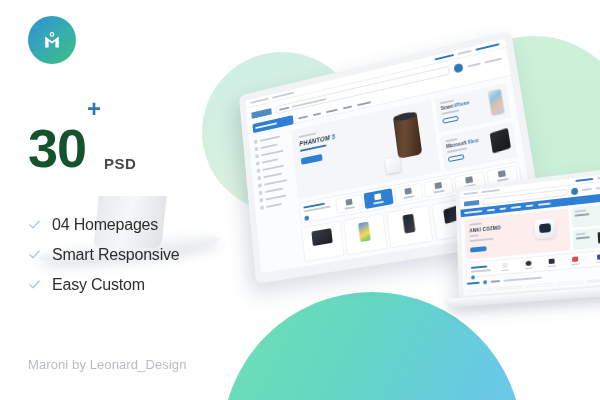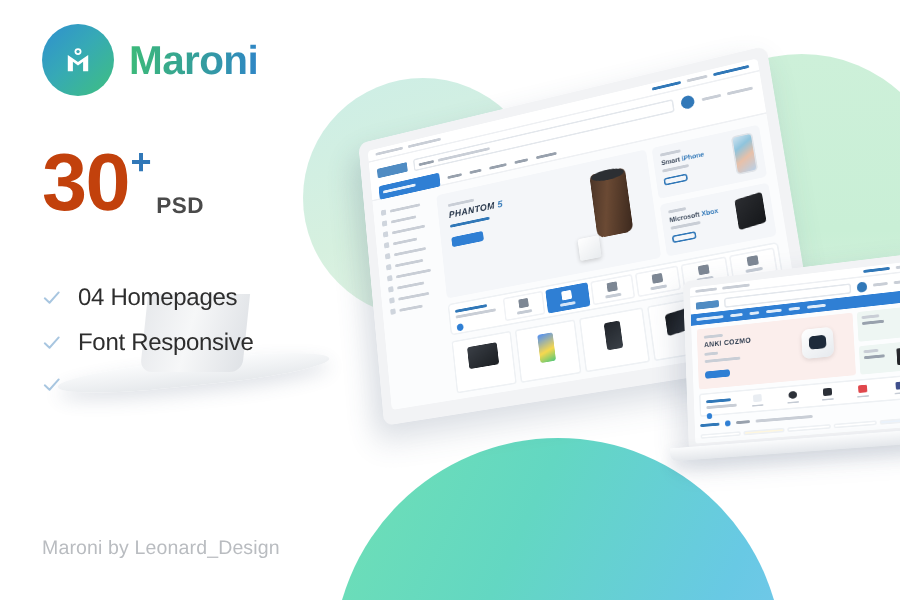--- a/index.html
+++ b/index.html
@@ -48,22 +48,23 @@
     font-size:27px; font-weight:bold; letter-spacing:-0.4px;
     background:linear-gradient(90deg,#3cba7a 0%,#36a394 45%,#2f86c6 100%);
     -webkit-background-clip:text; background-clip:text;
     -webkit-text-fill-color:transparent; color:#38a58c;
   }
 
   #count-block {
     margin-top:34px; display:flex; align-items:flex-start;
   }
   #count-number {
-    font-size:54px; font-weight:bold; color:#c2410c; line-height:0.92;
+    font-size:54px; font-weight:bold; color:#14532d; line-height:0.92;
     letter-spacing:-1px;
+    margin-top:26px;
   }
   #count-plus {
     font-size:24px; font-weight:bold; color:#3178b8;
     margin-left:1px; margin-top:-3px;
   }
   #count-suffix {
     font-size:15px; font-weight:bold; color:#4a4a4a;
     align-self:flex-end; margin-left:3px; margin-bottom:2px;
     letter-spacing:0.4px;
   }
@@ -321,21 +322,20 @@
 <div id="left-col">
 
   <div id="brand-row">
     <div id="brand-mark">
       <svg width="24" height="24" viewBox="0 0 24 24" aria-hidden="true">
         <path d="M5.2 19.5 V8.6 L12 13.4 L18.8 8.6 V19.5 H15.4 V13.1 L12 15.6 L8.6 13.1 V19.5 Z" fill="#ffffff"></path>
         <circle cx="12" cy="6.4" r="2.3" fill="#ffffff"></circle>
         <circle cx="12" cy="6.4" r="1.1" fill="#38a5b4"></circle>
       </svg>
     </div>
-    <div id="brand-name">Maroni</div>
   </div>
 
   <div id="count-block">
     <span id="count-number">30</span>
     <span id="count-plus">+</span>
     <span id="count-suffix">PSD</span>
   </div>
 
   <div id="feature-list">
 
@@ -344,27 +344,28 @@
         <path d="M2 7.4 L5.4 10.6 L12 3.2" fill="none" stroke="#a8c6e0" stroke-width="1.4" stroke-linecap="round" stroke-linejoin="round"></path>
       </svg>
       <span class="feature-label">04 Homepages</span>
     </div>
 
 
     <div class="feature-row">
       <svg class="feature-check" viewBox="0 0 14 14">
         <path d="M2 7.4 L5.4 10.6 L12 3.2" fill="none" stroke="#a8c6e0" stroke-width="1.4" stroke-linecap="round" stroke-linejoin="round"></path>
       </svg>
-      <span class="feature-label">Font Responsive</span>
+      <span class="feature-label">Smart Responsive</span>
     </div>
 
     <div class="feature-row">
       <svg class="feature-check" viewBox="0 0 14 14">
         <path d="M2 7.4 L5.4 10.6 L12 3.2" fill="none" stroke="#a8c6e0" stroke-width="1.4" stroke-linecap="round" stroke-linejoin="round"></path>
       </svg>
+      <span class="feature-label">Easy Custom</span>
     </div>
 
   </div>
 </div>
 
 <div id="credit">Maroni by Leonard_Design</div>
 
 <div id="devices">
 
   <div id="monitor-base"></div>

